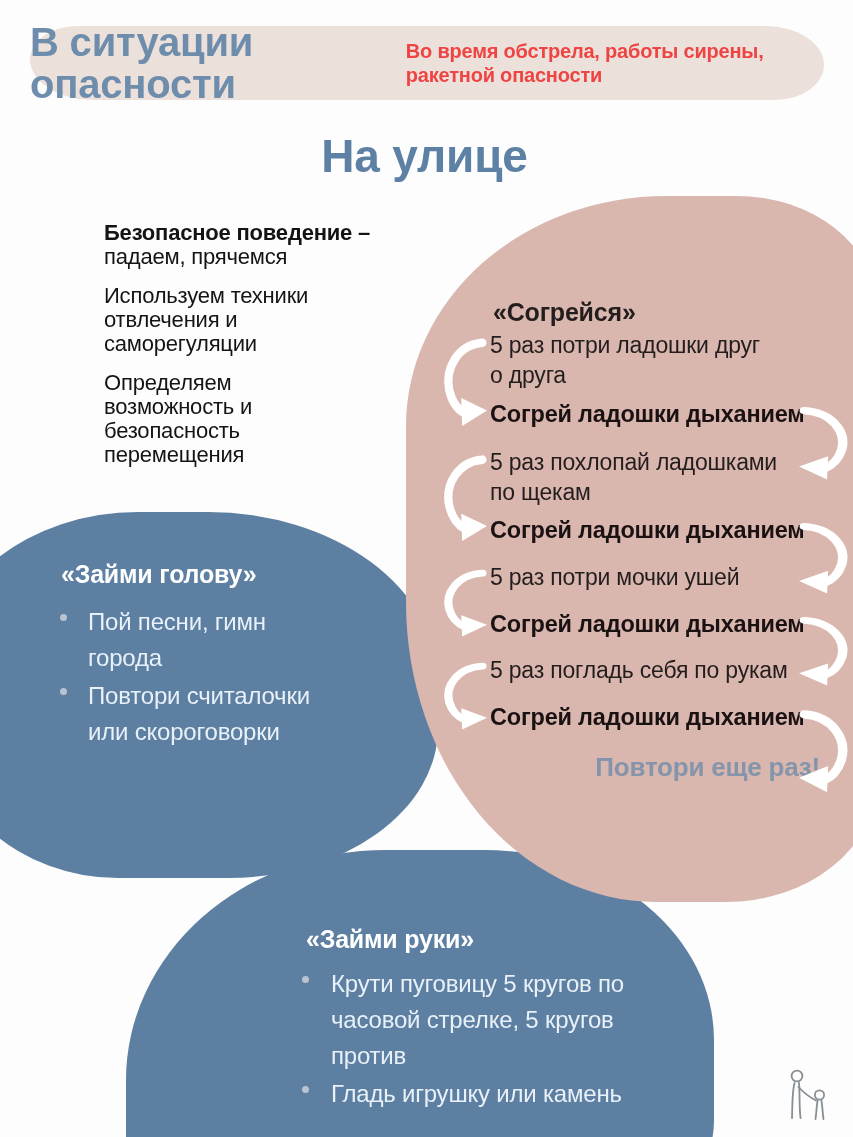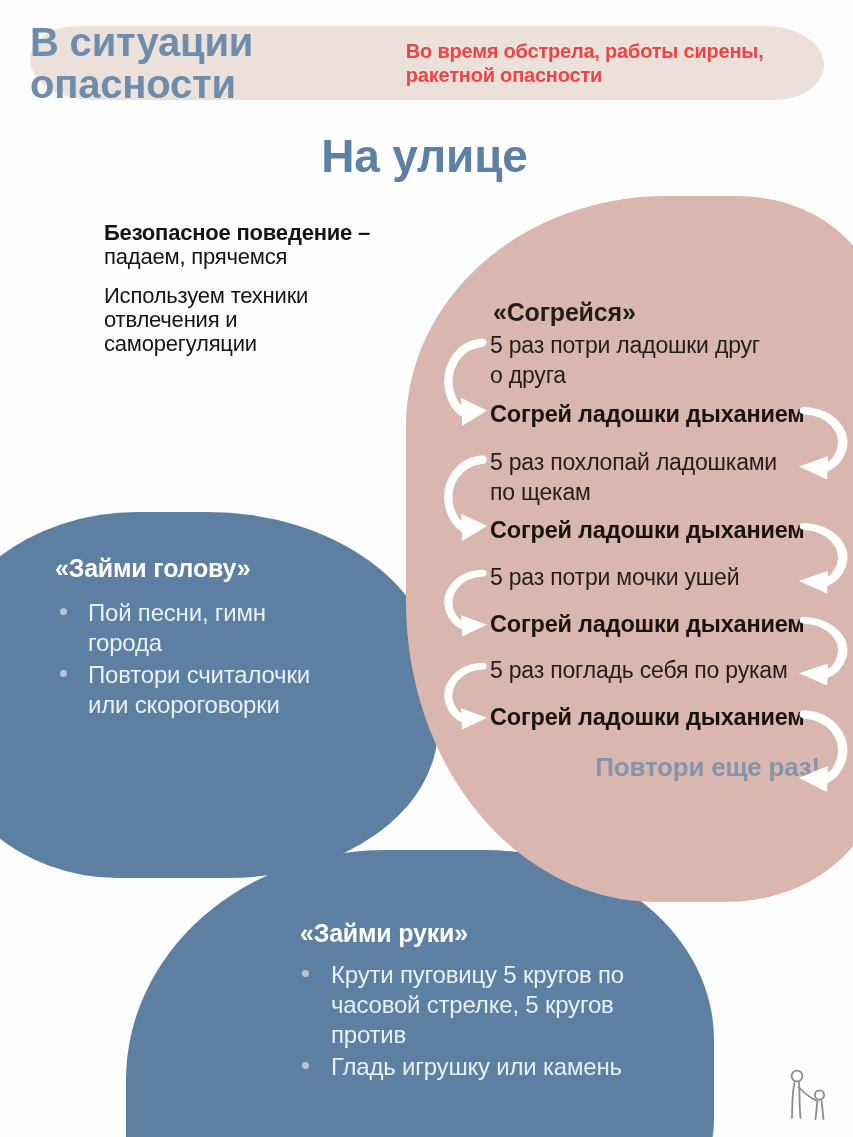--- a/index.html
+++ b/index.html
@@ -47,23 +47,23 @@
   .w-step{left:490px;top:0;width:370px;font-size:23px;line-height:30px;}
   .w-act{left:490px;top:0;width:370px;font-size:23.5px;line-height:30px;font-weight:bold;color:#1a1212;}
   .w-s1{top:330px;} .w-a1{top:399px;}
   .w-s2{top:447px;} .w-a2{top:515px;}
   .w-s3{top:562px;} .w-a3{top:609px;}
   .w-s4{top:655px;} .w-a4{top:702px;}
   .w-repeat{left:490px;top:752px;width:330px;text-align:right;font-size:26px;line-height:30px;font-weight:bold;color:#8494aa;}
   .arrow{position:absolute;z-index:3;}
   
   .card{position:absolute;z-index:3;color:#e8f1f8;}
-  .card-head{margin:0;font-size:25px;line-height:30px;font-weight:bold;color:#ffffff;}
+  .card-head{margin:6px;font-size:25px;line-height:30px;font-weight:bold;color:#ffffff;}
   .card-list{list-style:none;margin:0;padding:0;}
-  .card-li{position:relative;font-size:24px;line-height:30px;margin:0 0 2px 0;}
+  .card-li{position:relative;font-size:24px;line-height:36px;margin:0 0 2px 0;}
   .card-li::before{
     content:"";position:absolute;width:7px;height:7px;border-radius:50%;
     background:#c9d0da;opacity:.85;top:10px;
   }
   .head-card{left:55px;top:553px;width:335px;}
   .head-card .card-head{margin-bottom:15px;}
   .head-card .card-li{padding-left:33px;}
   .head-card .card-li::before{left:5px;}
   .hands-card{left:300px;top:918px;width:365px;}
   .hands-card .card-head{margin-bottom:12px;}
@@ -90,20 +90,26 @@
   <h2 class="section-title">На улице</h2>
 
   <div class="intro">
     <div class="intro-item">
       <span class="intro-lead">Безопасное поведение –</span><span class="pre">падаем, прячемся</span>
     </div>
     <div class="intro-item">
       <span class="intro-lead"></span><span class="pre">Используем техники
 отвлечения и
 саморегуляции</span>
+    </div>
+    <div class="intro-item">
+      <span class="intro-lead"></span><span class="pre">Определяем
+возможность и
+безопасность
+перемещения</span>
     </div>
   </div>
 
   <div class="w w-head">«Согрейся»</div>
   <div class="w w-step w-s1 pre">5 раз потри ладошки друг
 о друга</div>
   <div class="w w-act  w-a1">Согрей ладошки дыханием</div>
   <div class="w w-step w-s2 pre">5 раз похлопай ладошками
 по щекам</div>
   <div class="w w-act  w-a2">Согрей ладошки дыханием</div>

